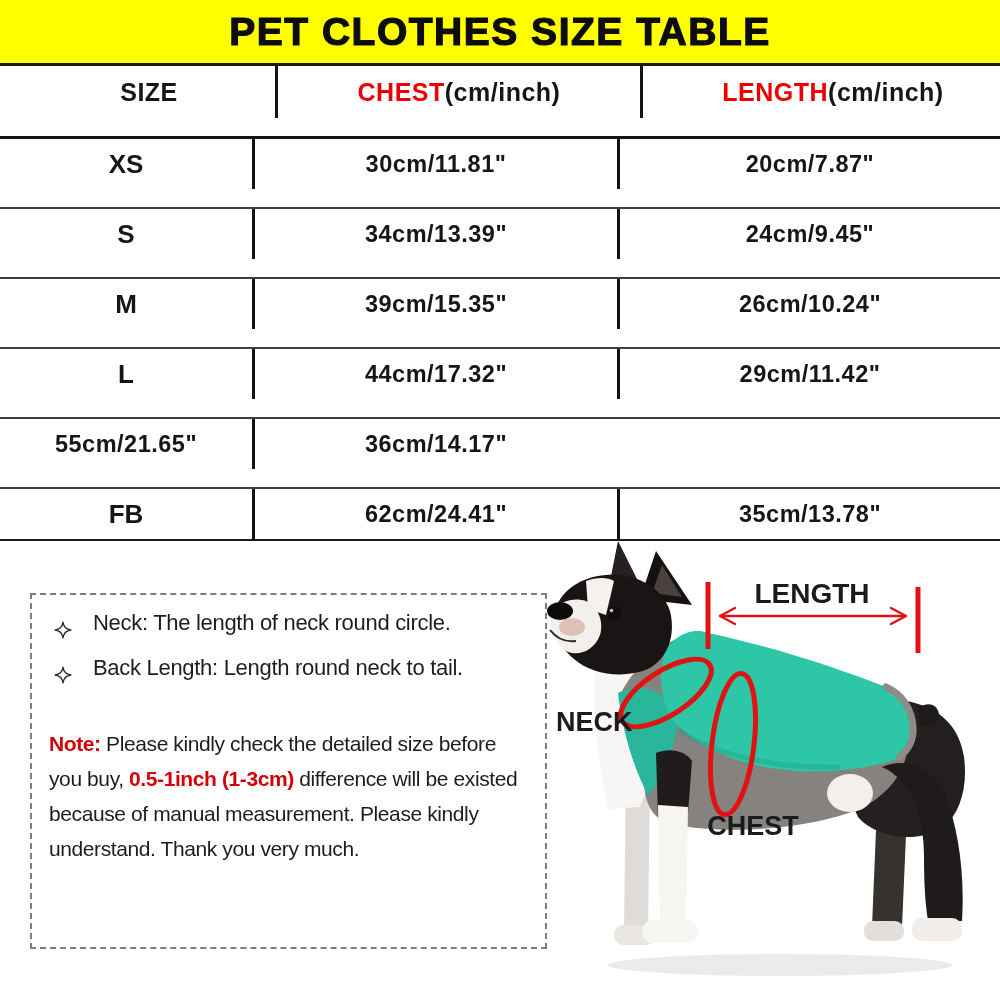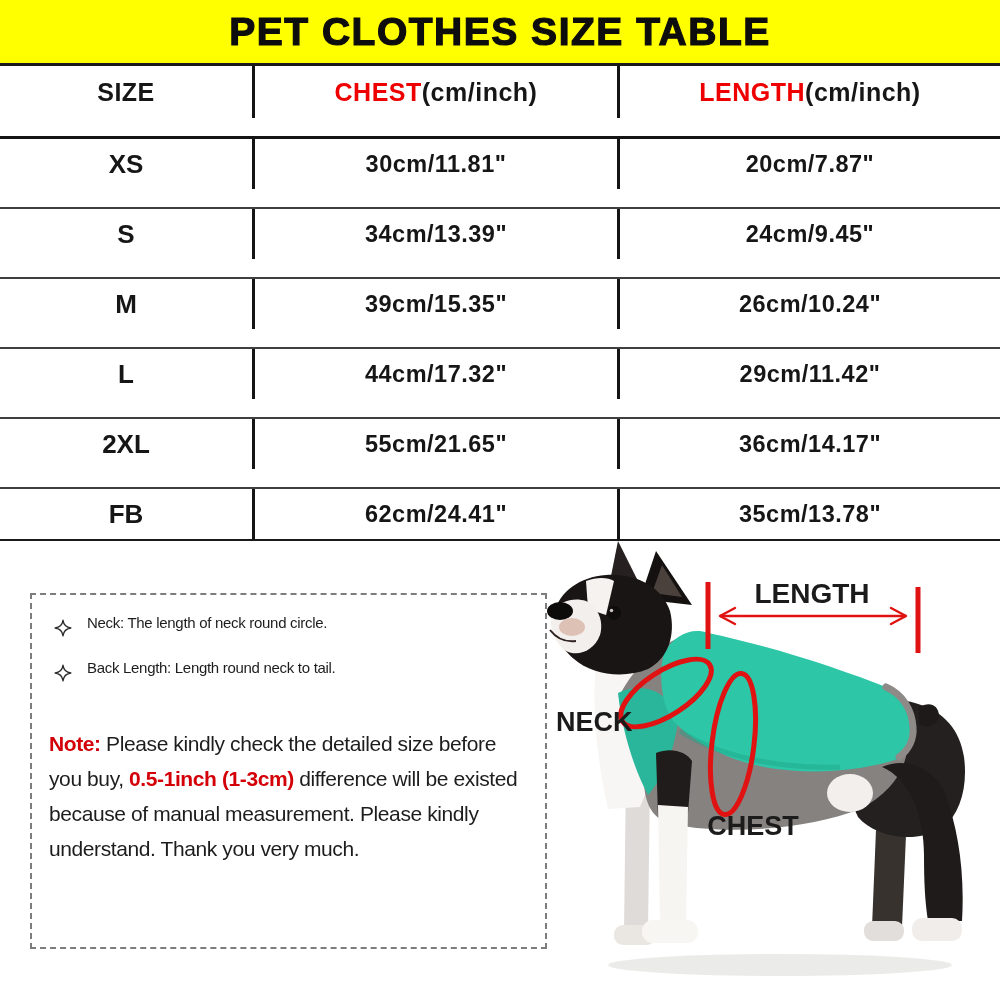--- a/index.html
+++ b/index.html
@@ -15,41 +15,41 @@
   .banner .title{
     font-size:39px;font-weight:bold;letter-spacing:1.5px;color:#0d0d0d;
     -webkit-text-stroke:1.2px #0d0d0d;
   }
   
   .size-table{
     position:absolute;left:0;top:63px;width:1000px;
     border-top:3px solid #1a1a1a;border-bottom:2px solid #1a1a1a;
   }
   .tr{display:grid;grid-template-columns:252px 365px 383px;}
-  .tr.head{height:52px;}
+  .tr.head{height:52px;margin-left:23px;}
   .tr.row{height:50px;border-top:2px solid #3f3f3f;margin-top:18px;}
   .tr.row.first{border-top:3px solid #141414;}
   .cell{
     display:flex;align-items:center;justify-content:center;
     font-weight:bold;white-space:nowrap;
   }
   .cell + .cell{border-left:3px solid #141414;}
   .th{font-size:25px;letter-spacing:0.5px;}
   .td-size{font-size:26px;}
   .td-val{font-size:23.5px;letter-spacing:0.5px;}
   .accent-red{color:#ee0000;}
   
   .info-box{
     position:absolute;left:30px;top:593px;width:517px;height:356px;
     box-sizing:border-box;border:2px dashed #7d7d7d;
     padding:10px 12px 10px 15px;
   }
   .bullet{
     display:flex;align-items:flex-start;
-    font-size:15px;line-height:36px;letter-spacing:-0.3px;color:#1d1d1d;
+    font-size:22px;line-height:36px;letter-spacing:-0.3px;color:#1d1d1d;gap:6px;
   }
   .star-wrap{flex:0 0 auto;margin:9px 15px 0 7px;}
   .note{
     margin:31px 0 8px 2px;font-size:21px;line-height:35px;letter-spacing:-0.4px;color:#1d1d1d;
   }
   .note .red-bold{color:#d40008;font-weight:bold;}
   
   .diagram{position:absolute;left:540px;top:535px;width:460px;height:465px;}
   .diagram svg{display:block;width:100%;height:100%;}
   .diagram text{
@@ -92,21 +92,20 @@
       <div class="cell td-size">M</div>
       <div class="cell td-val">39cm/15.35"</div>
       <div class="cell td-val">26cm/10.24"</div>
     </div>
     <div class="tr row">
       <div class="cell td-size">L</div>
       <div class="cell td-val">44cm/17.32"</div>
       <div class="cell td-val">29cm/11.42"</div>
     </div>
     <div class="tr row">
-      <div class="cell td-size">2XL</div>
       <div class="cell td-val">55cm/21.65"</div>
       <div class="cell td-val">36cm/14.17"</div>
     </div>
     <div class="tr row">
       <div class="cell td-size">FB</div>
       <div class="cell td-val">62cm/24.41"</div>
       <div class="cell td-val">35cm/13.78"</div>
     </div>
   </div>
 

